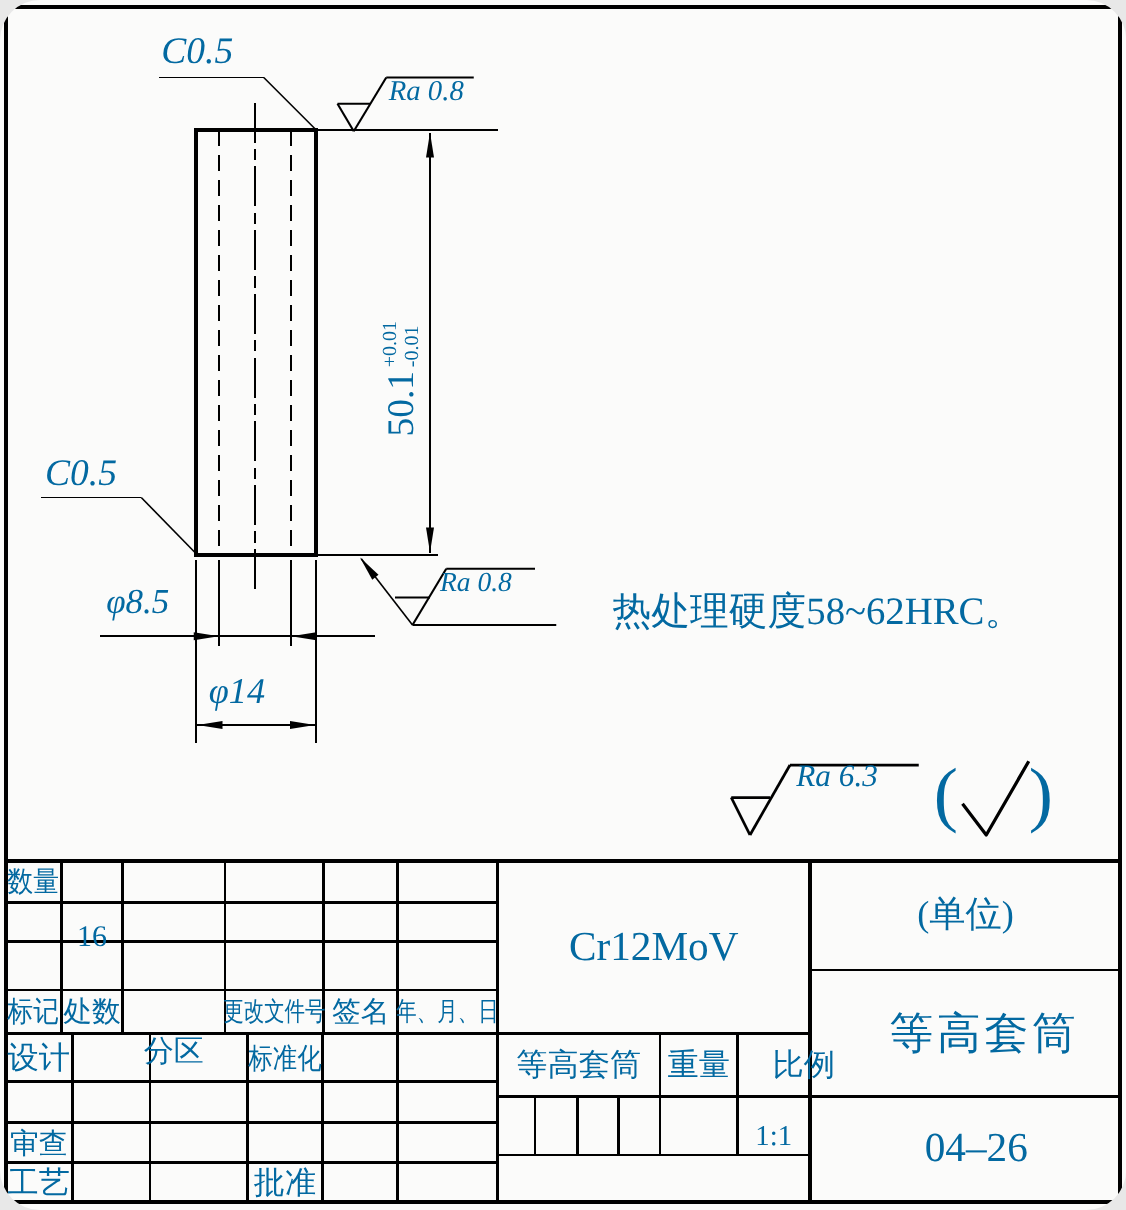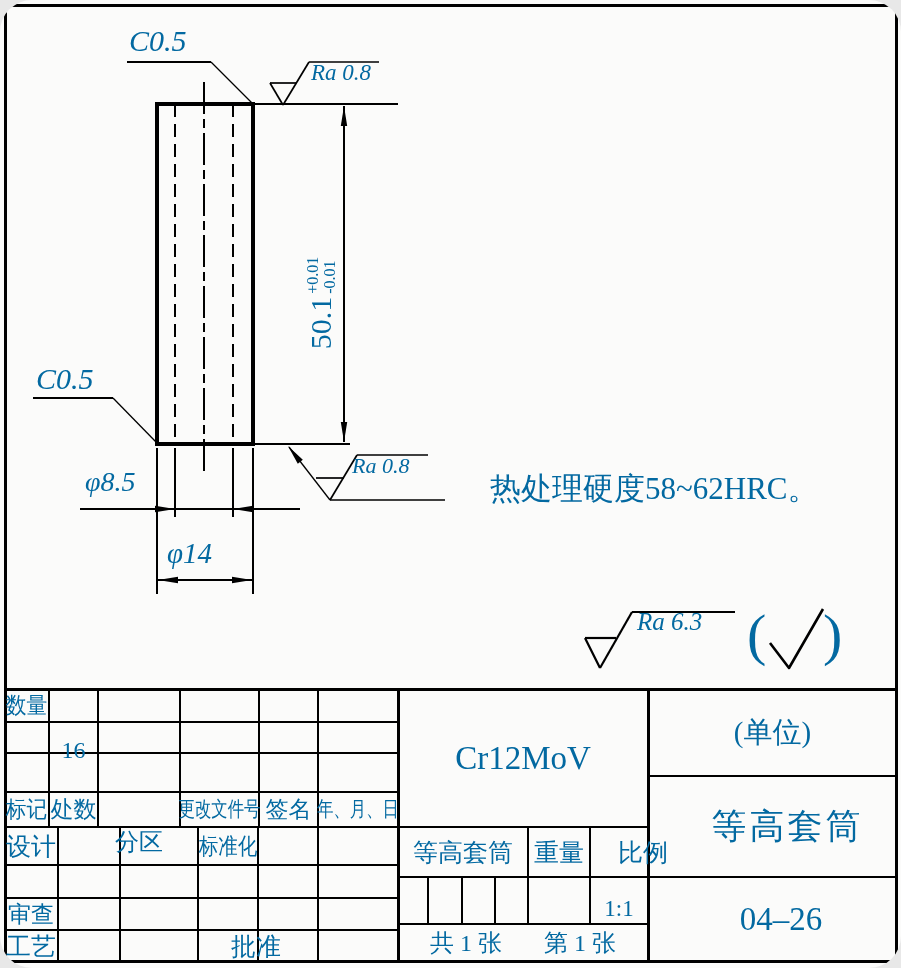--- a/index.html
+++ b/index.html
@@ -159,30 +159,26 @@
   <div class="cell" style="left:49px;top:792px;width:49px;height:35px;font-size:23px;">处数</div>
   <div class="cell" style="left:98px;top:792px;width:82px;height:35px;font-size:24px;margin-top:32px;">分区</div>
   <div class="cell sqz78" style="left:180px;top:792px;width:79px;height:35px;font-size:21px;">更改文件号</div>
   <div class="cell" style="left:259px;top:792px;width:59px;height:35px;font-size:23px;">签名</div>
   <div class="cell sqz78" style="left:318px;top:792px;width:80px;height:35px;font-size:21px;">年、月、日</div>
 
   <div class="cell" style="left:4px;top:827px;width:54px;height:38px;font-size:25px;">设计</div>
   <div class="cell sqz85" style="left:198px;top:827px;width:60px;height:38px;font-size:23px;">标准化</div>
   <div class="cell" style="left:4px;top:898px;width:54px;height:32px;font-size:23px;">审查</div>
   <div class="cell" style="left:4px;top:930px;width:54px;height:32px;font-size:25px;">工艺</div>
-  <div class="cell" style="left:198px;top:930px;width:60px;height:32px;font-size:25px;margin-left:28px;">批准</div>
+  <div class="cell" style="left:198px;top:930px;width:60px;height:32px;font-size:25px;">批准</div>
 
   <div class="cell" style="left:398px;top:689px;width:250px;height:138px;font-size:33px;">Cr12MoV</div>
   <div class="cell" style="left:648px;top:689px;width:249px;height:87px;font-size:29px;">(单位)</div>
   <div class="cell ls2" style="left:648px;top:776px;width:249px;height:101px;font-size:35px;">等高套筒</div>
   <div class="cell" style="left:648px;top:877px;width:266px;height:85px;font-size:33px;">04–26</div>
 
   <div class="cell" style="left:398px;top:827px;width:130px;height:50px;font-size:25px;">等高套筒</div>
   <div class="cell" style="left:528px;top:827px;width:62px;height:50px;font-size:25px;">重量</div>
   <div class="cell" style="left:590px;top:827px;width:58px;height:50px;font-size:25px;margin-left:24px;">比例</div>
   <div class="cell" style="left:590px;top:877px;width:58px;height:63px;font-size:23px;">1:1</div>
 
-  <div class="cell sheets-row" style="left:398px;top:924px;width:250px;height:38px;font-size:24px;">
-    <span>共 1 张</span>
-    <span>第 1 张</span>
-  </div>
 
 </div>
 
 </body></html>

